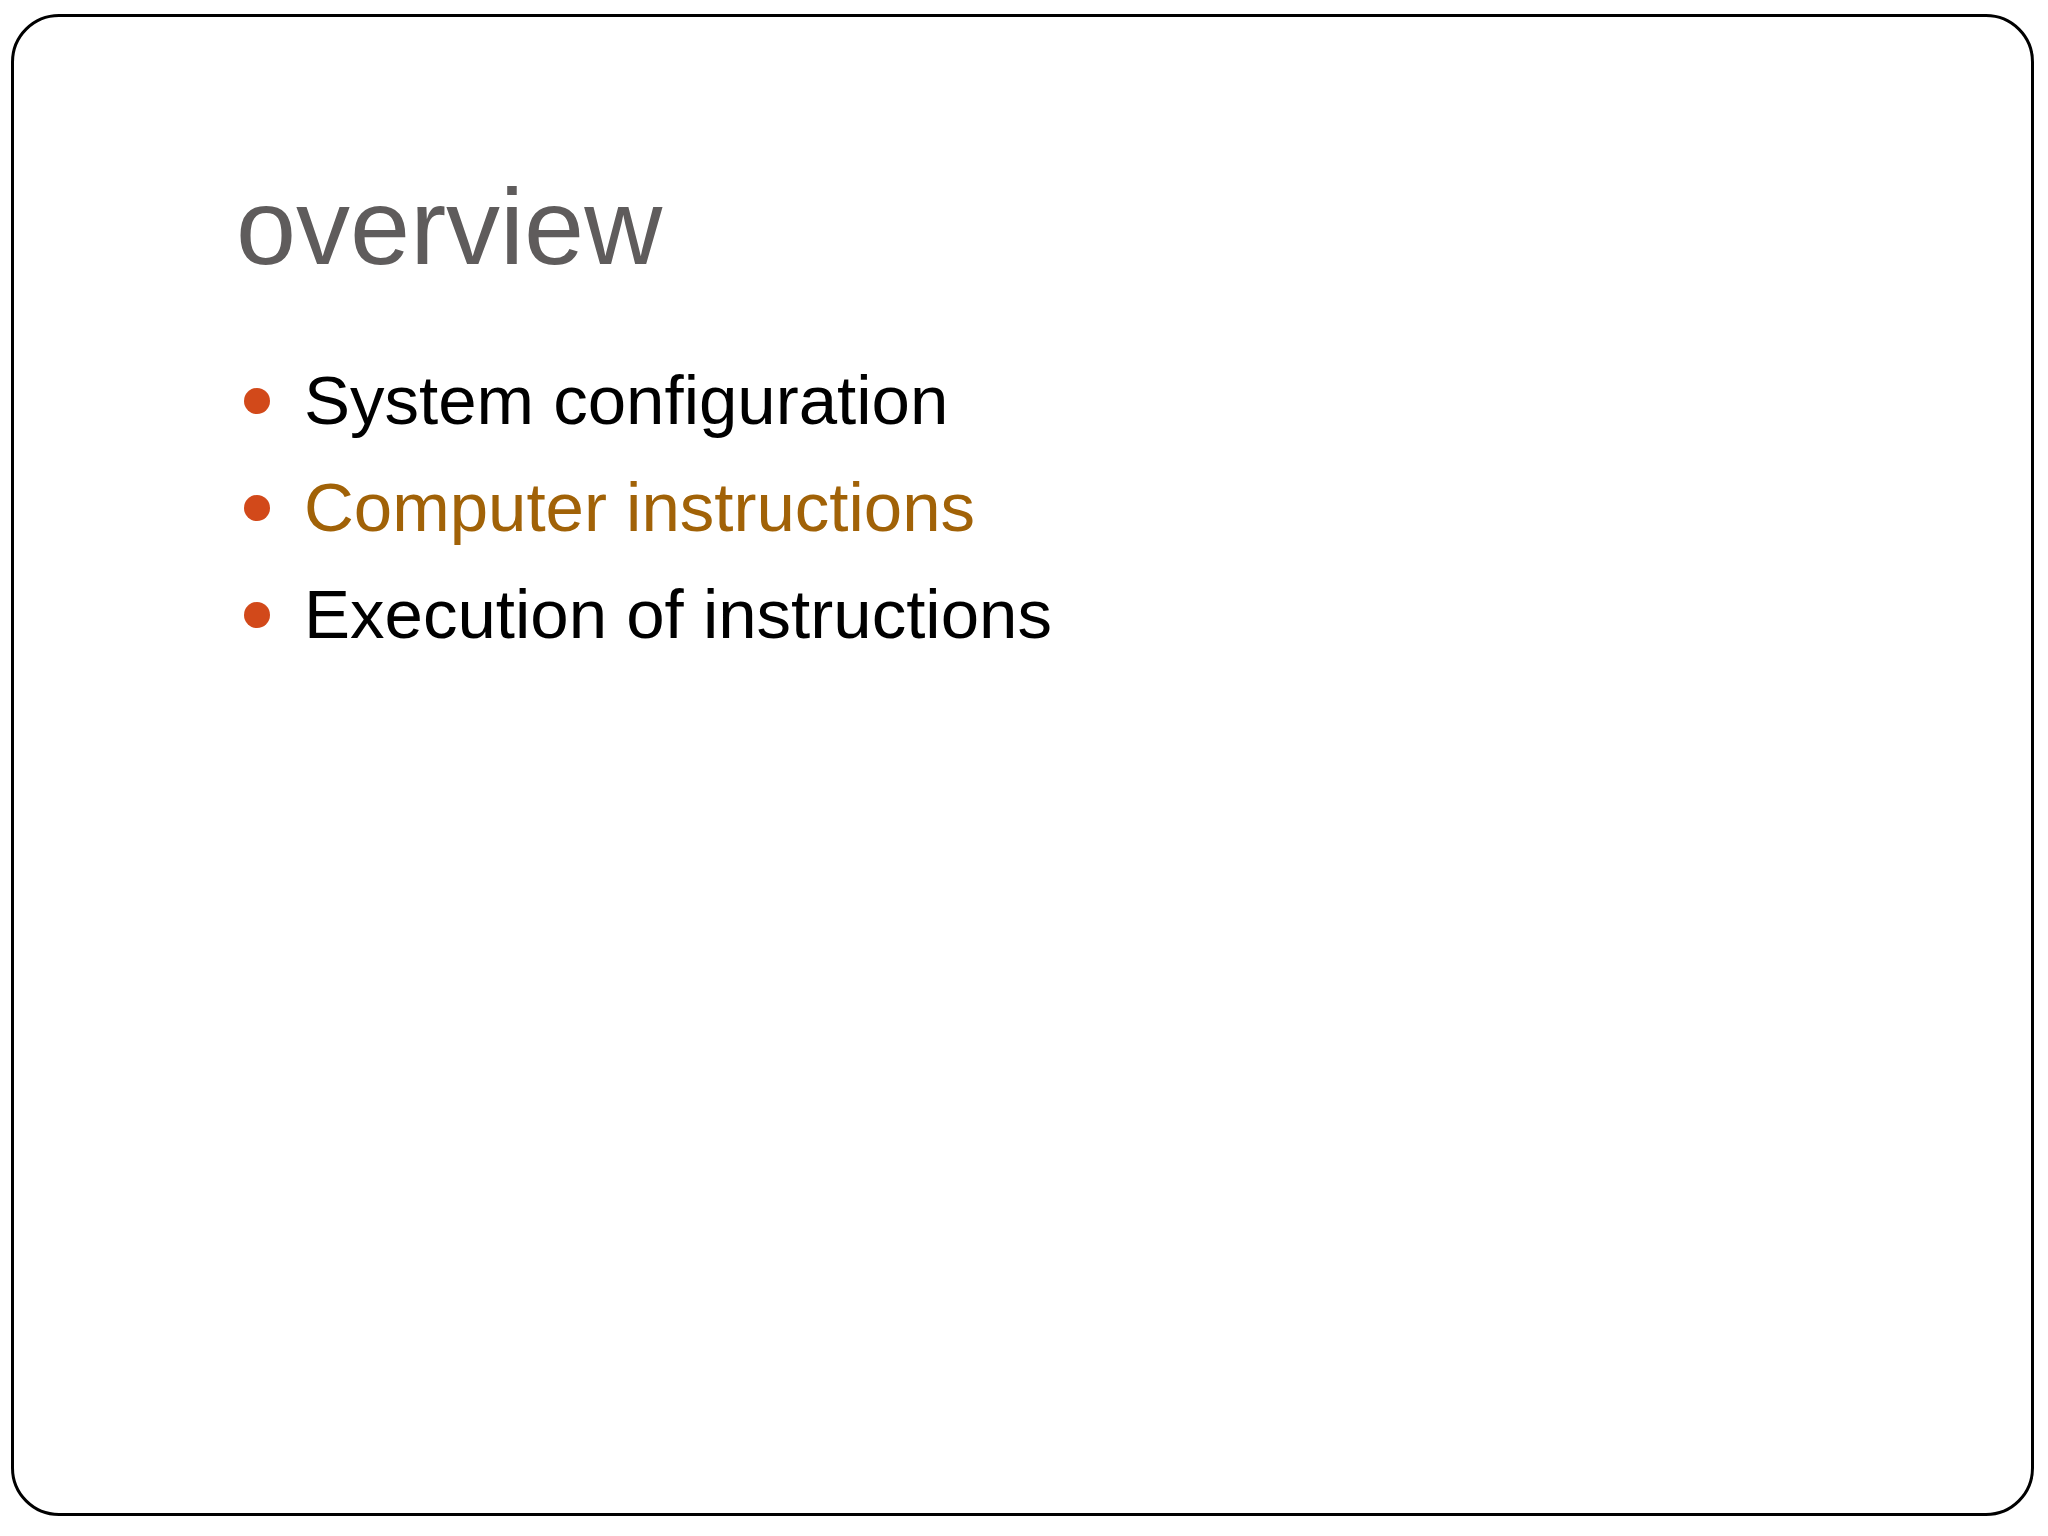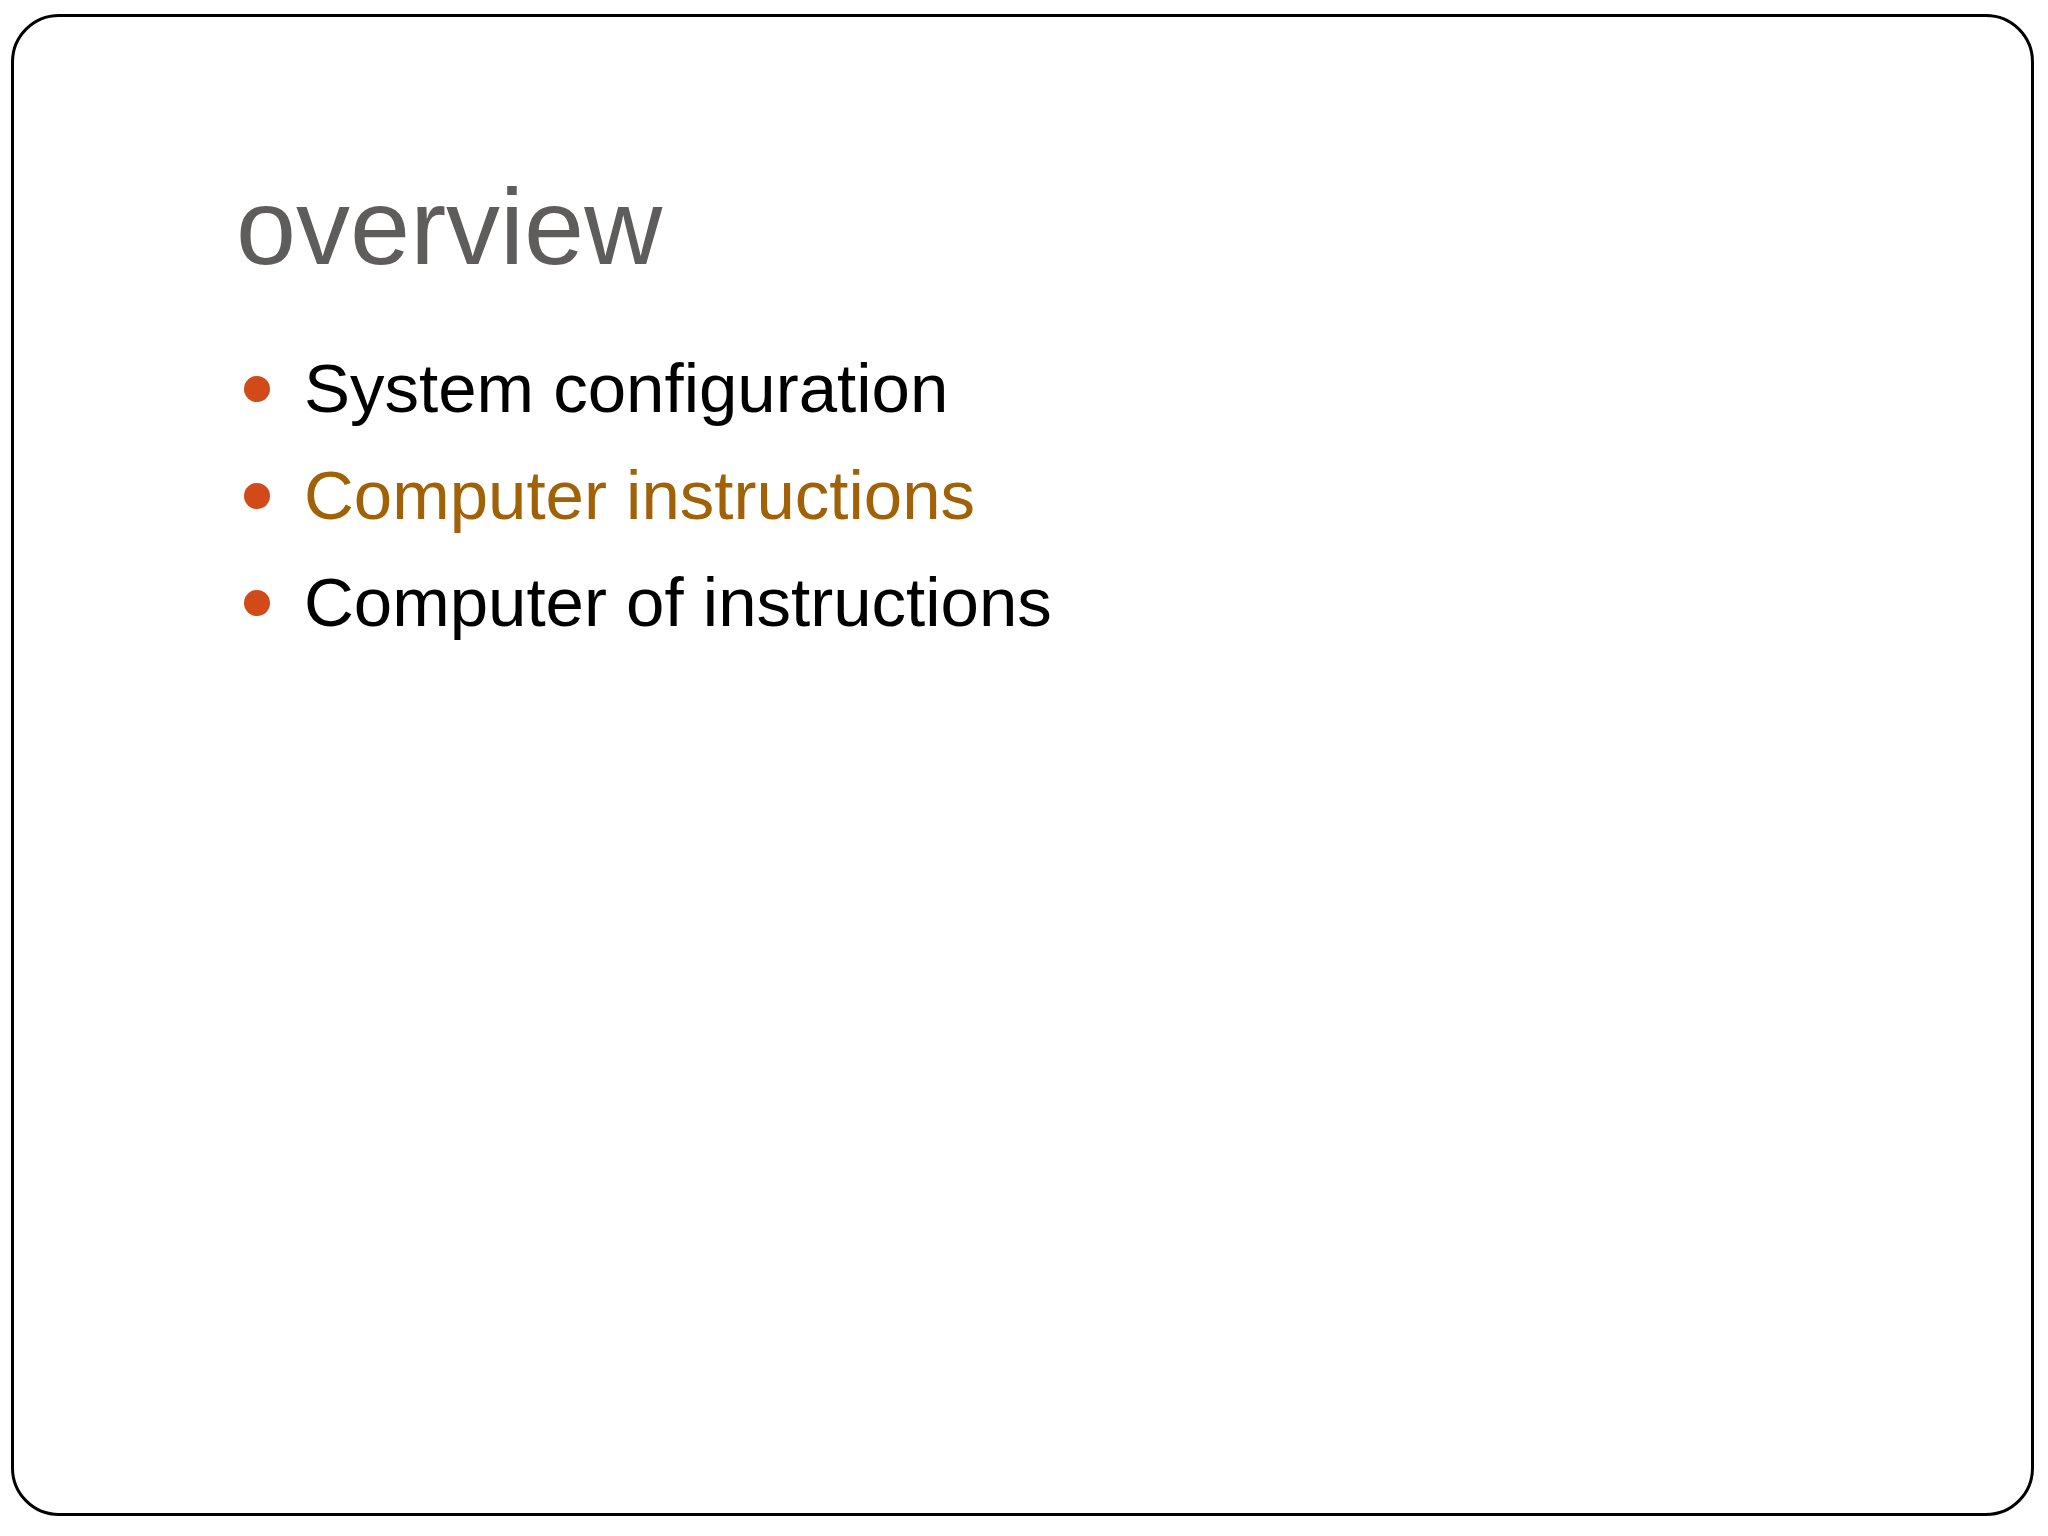--- a/index.html
+++ b/index.html
@@ -43,21 +43,21 @@
     line-height: 120px;
     letter-spacing: 0px;
     white-space: nowrap;
     text-align: left;
   }
 
   
   #bullet-list {
     position: absolute;
     left: 222px;
-    top: 318px;
+    top: 330px;
     width: 1700px;
     list-style: none;
     margin: 0;
     padding: 0;
     text-align: center;
   }
   #bullet-list .bullet-row {
     position: relative;
     height: 107px;
     display: flex;
@@ -109,20 +109,20 @@
       <span class="bullet-text" style="color: rgb(0, 0, 0);">System configuration</span>
     </li>
 
     <li class="bullet-row">
       <span class="bullet-marker" style="background: rgb(210, 73, 26);"></span>
       <span class="bullet-text" style="color: #a16207;">Computer instructions</span>
     </li>
 
     <li class="bullet-row">
       <span class="bullet-marker" style="background: rgb(210, 73, 26);"></span>
-      <span class="bullet-text" style="color: rgb(0, 0, 0);">Computer of instructions</span>
+      <span class="bullet-text" style="color: rgb(0, 0, 0);">Execution of instructions</span>
     </li>
 
   </ul>
 
   <div id="slide-body-empty"></div>
 
 </div>
 
 </body></html>

